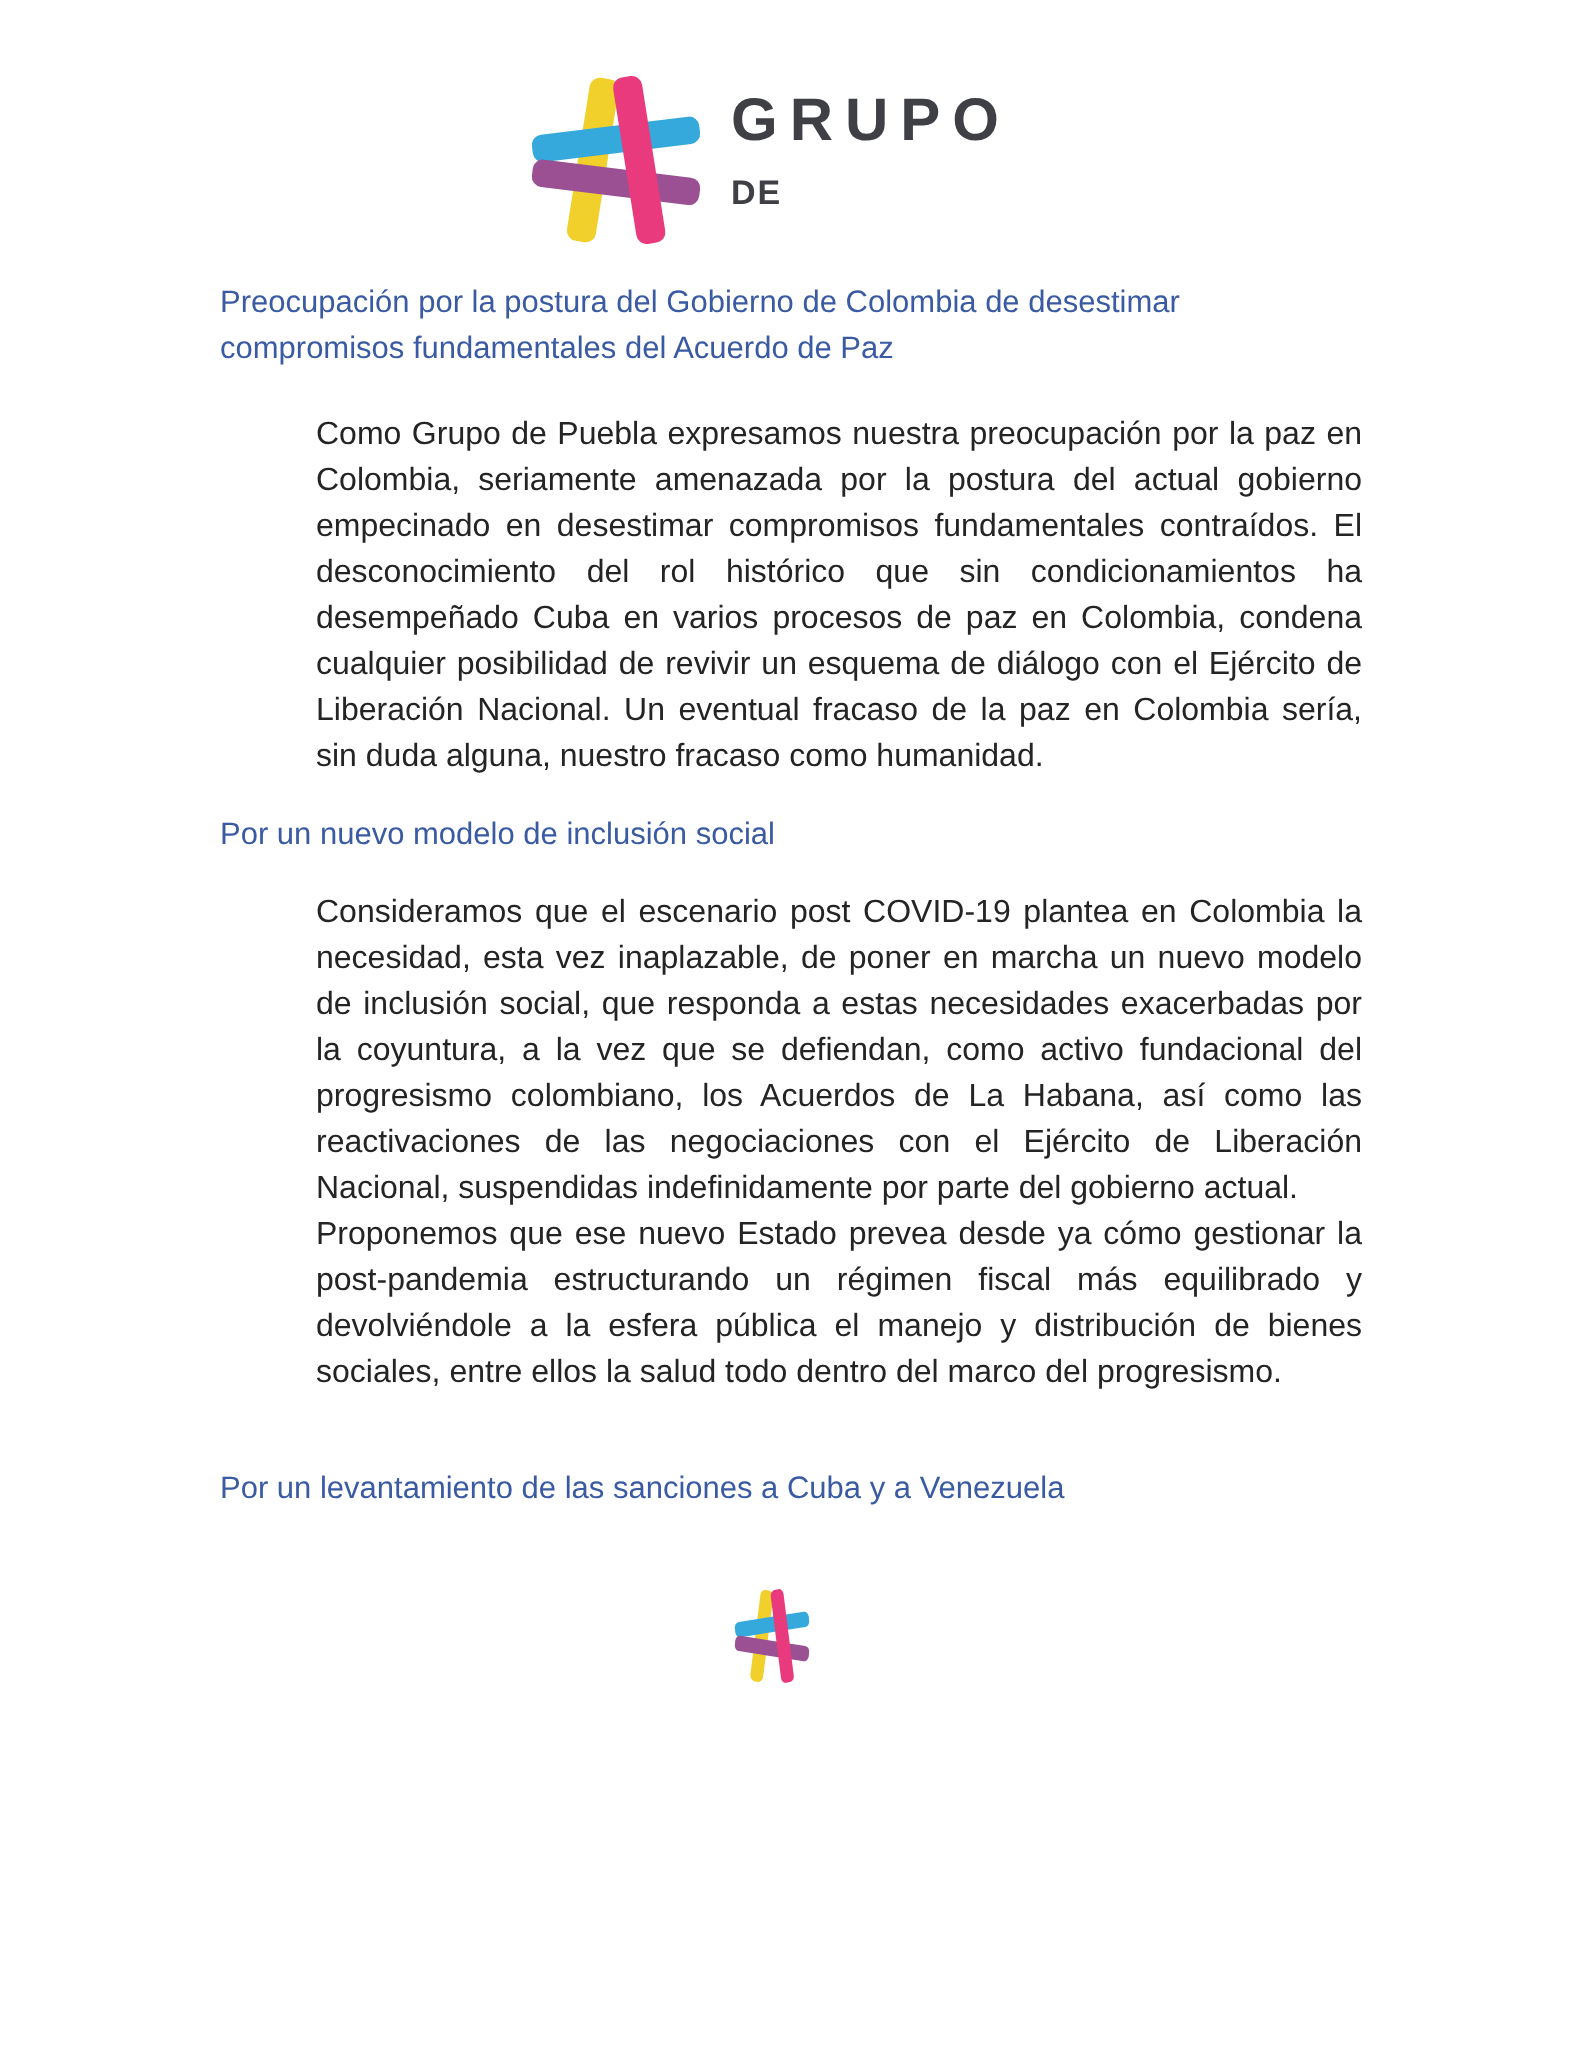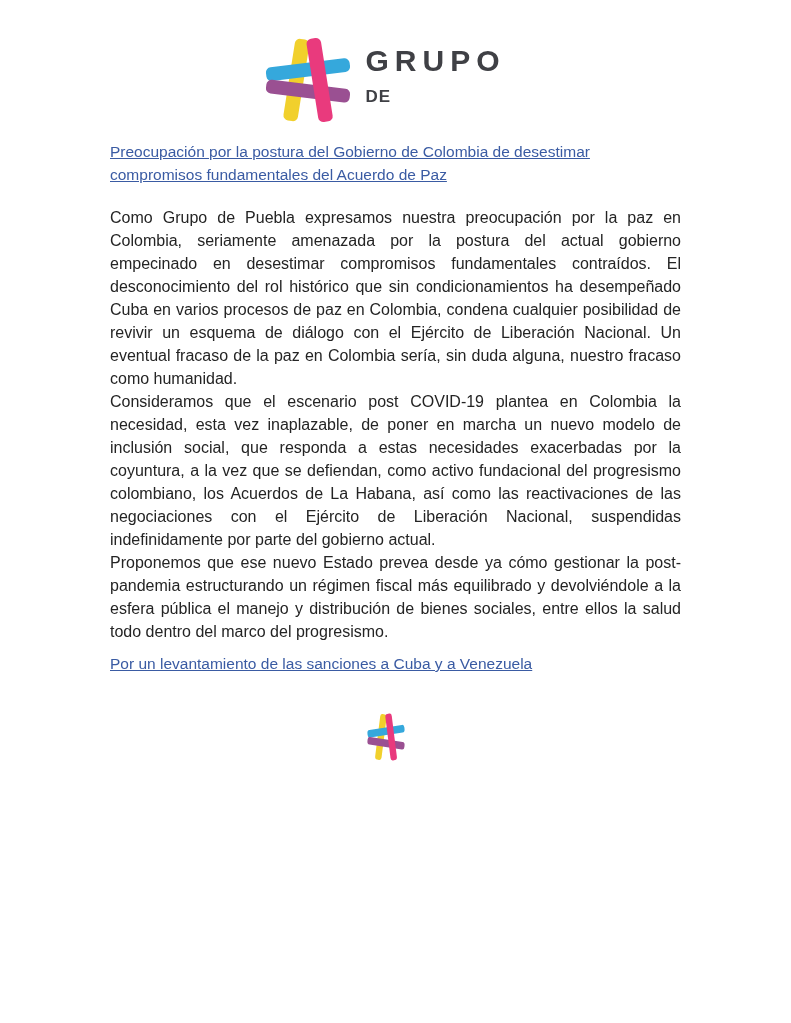--- a/index.html
+++ b/index.html
@@ -45,32 +45,32 @@
     margin-right: 11px;
   }
   
   .content { width: 571px; }
   section h2 {
     color: #3a5ba3;
     font-size: 15.5px;
     font-weight: 400;
     line-height: 23px;
     white-space: pre-line;
-    text-decoration: underline;
   }
   section p {
     color: #242424;
     font-size: 16px;
     line-height: 23px;
     text-align: justify;
+    margin-left: 48px;
   }
   section:nth-of-type(1) h2 { margin: 16px 0 20px; }
   section:nth-of-type(2) h2 { margin: 16px 0 16px; }
   section:nth-of-type(3) h2 { margin: 22px 0 14px; }
-  section:nth-of-type(4) h2 { margin: 9px 0 2px; }
+  section:nth-of-type(4) h2 { margin: 35px 0 2px; }
   
   .footer {
     margin-top: 38px;
     text-align: center;
   }
   .footer .logo-mark-small { width: 38px; height: 48px; display: inline-block; }
 </style>
 </head>
 <body>
 
@@ -93,20 +93,21 @@
 
   <div class="content">
 
     <section>
       <h2>Preocupación por la postura del Gobierno de Colombia de desestimar
 compromisos fundamentales del Acuerdo de Paz</h2>
       <p>Como Grupo de Puebla expresamos nuestra preocupación por la paz en Colombia, seriamente amenazada por la postura del actual gobierno empecinado en desestimar compromisos fundamentales contraídos. El desconocimiento del rol histórico que sin condicionamientos ha desempeñado Cuba en varios procesos de paz en Colombia, condena cualquier posibilidad de revivir un esquema de diálogo con el Ejército de Liberación Nacional. Un eventual fracaso de la paz en Colombia sería, sin duda alguna, nuestro fracaso como humanidad.</p>
     </section>
 
     <section>
+      <h2>Por un nuevo modelo de inclusión social</h2>
       <p>Consideramos que el escenario post COVID-19 plantea en Colombia la necesidad, esta vez inaplazable, de poner en marcha un nuevo modelo de inclusión social, que responda a estas necesidades exacerbadas por la coyuntura, a la vez que se defiendan, como activo fundacional del progresismo colombiano, los Acuerdos de La Habana, así como las reactivaciones de las negociaciones con el Ejército de Liberación Nacional, suspendidas indefinidamente por parte del gobierno actual.</p>
     </section>
 
     <section>
       <p>Proponemos que ese nuevo Estado prevea desde ya cómo gestionar la post-pandemia estructurando un régimen fiscal más equilibrado y devolviéndole a la esfera pública el manejo y distribución de bienes sociales, entre ellos la salud todo dentro del marco del progresismo.</p>
     </section>
 
     <section>
       <h2>Por un levantamiento de las sanciones a Cuba y a Venezuela</h2>
     </section>

